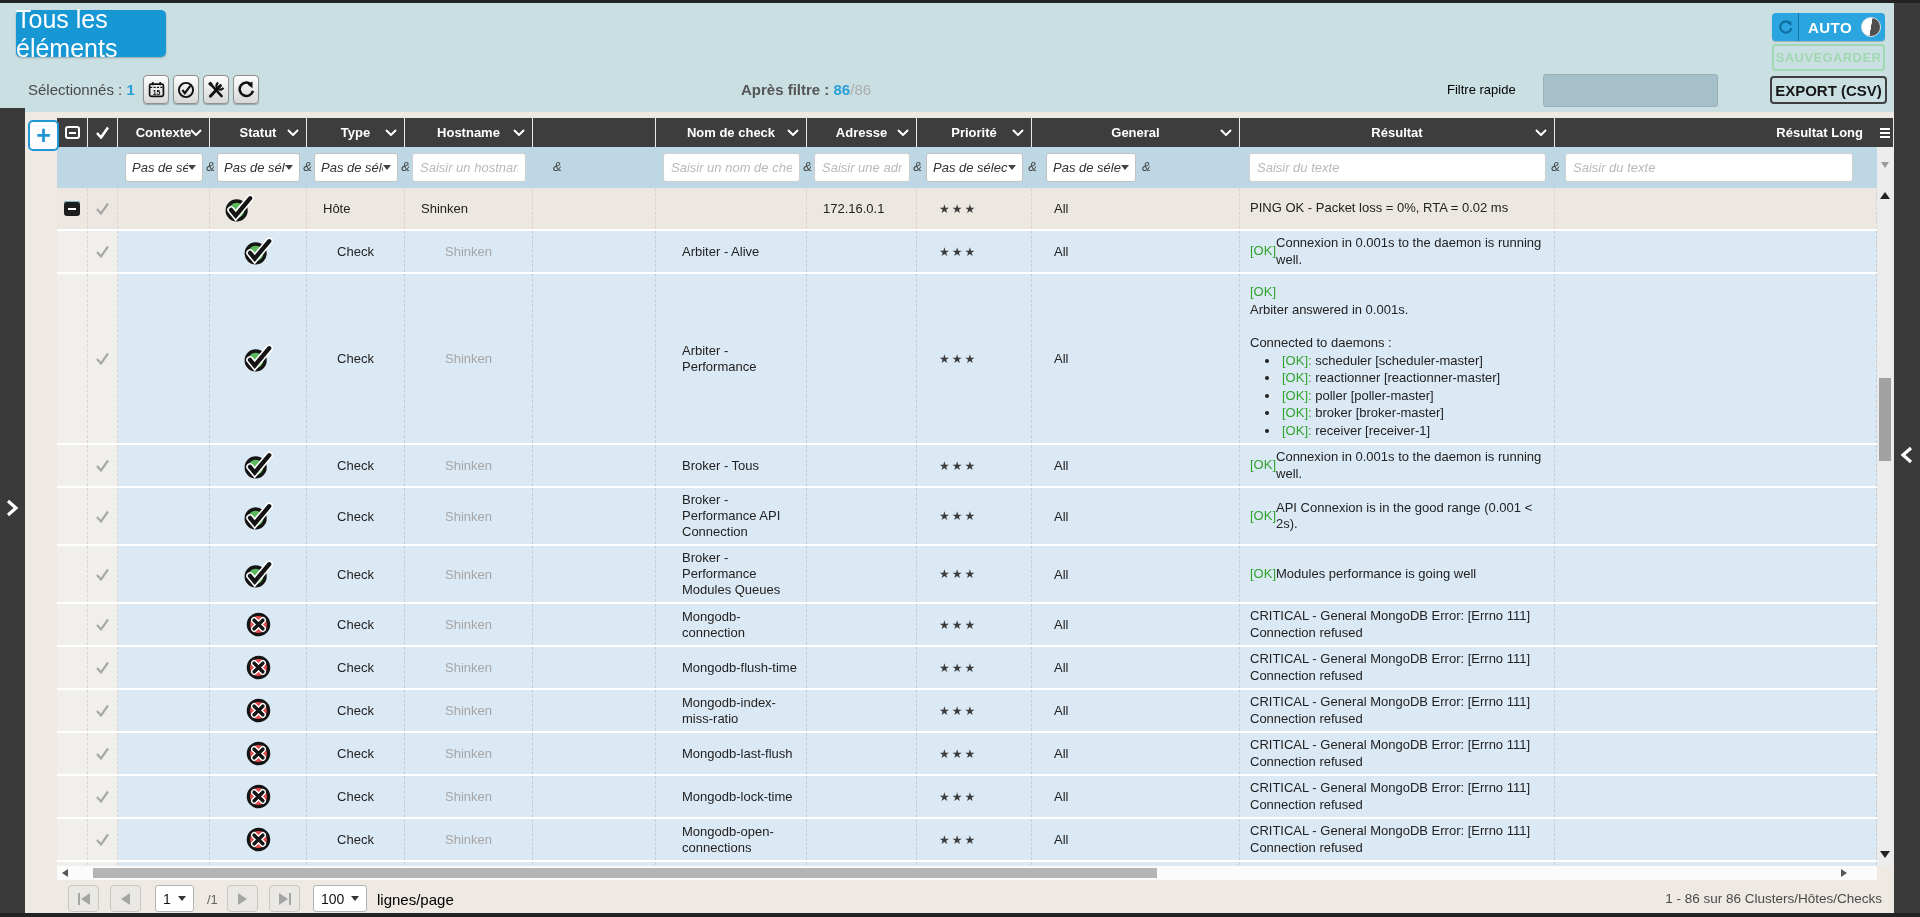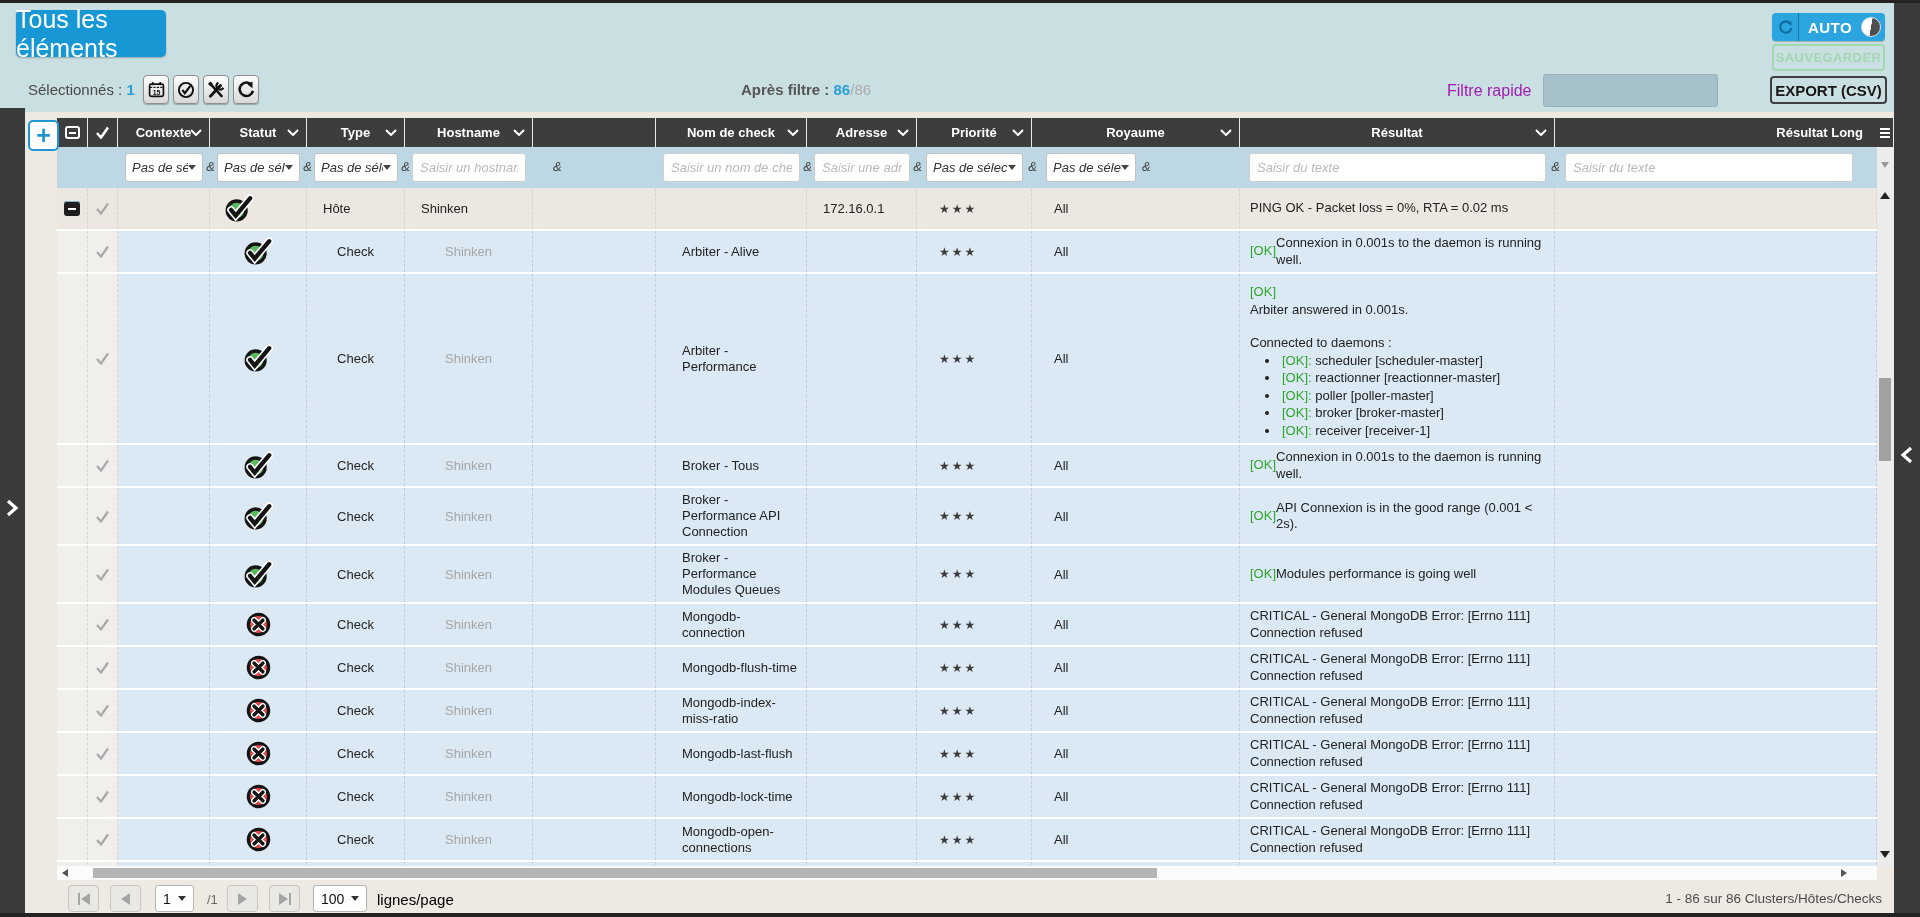--- a/index.html
+++ b/index.html
@@ -19,21 +19,21 @@
              font-size:25px; display:flex; align-items:center; justify-content:center; border-radius:5px;
              box-shadow:0 1px 2px rgba(0,0,0,.25); cursor:pointer; }
   .sel-wrap { position:absolute; left:28px; top:81px; font-size:15px; color:#4a4a4a; }
   .sel-wrap b { color:#2a9fd8; font-weight:bold; }
   .actions { position:absolute; left:143px; top:75px; display:flex; gap:4px; }
   .act-btn { width:26px; height:29px; border:1px solid #8f8f8f; border-radius:4px;
              background:linear-gradient(#fdfdfd,#d8d8d8); display:flex; align-items:center; justify-content:center;
              box-shadow:0 1px 1px rgba(0,0,0,.25); cursor:pointer; }
   .after-wrap { position:absolute; left:741px; top:81px; font-size:15px; color:#555; font-weight:bold; }
   .after-wrap .cnt { color:#2a9fd8; } .after-wrap .tot { color:#adadad; font-weight:normal; }
-  .qf-label { position:absolute; left:1447px; top:82px; font-size:16px; color:#a21caf; }
+  .qf-label { position:absolute; left:1447px; top:82px; font-size:13px; color:#000000; }
   .qf-input { position:absolute; left:1543px; top:74px; width:175px; height:33px; background:#a6c0ca;
               border:1px solid #96b1bc; border-radius:3px; outline:none; padding:0 8px; font-size:14px; color:#333; }
   .btn-auto { position:absolute; left:1772px; top:13px; width:113px; height:28px; background:#2aa5df; border-radius:4px;
               display:flex; align-items:center; cursor:pointer; box-shadow:0 1px 1px rgba(0,0,0,.2); }
   .auto-refresh { width:27px; height:100%; display:flex; align-items:center; justify-content:center;
                   border-right:1px solid rgba(0,0,0,.28); }
   .auto-text { flex:1; text-align:center; color:#fff; font-weight:bold; font-size:15px; letter-spacing:.5px; }
   .auto-knob { width:20px; height:20px; border-radius:50%; margin-right:4px;
                background:linear-gradient(100deg,#ffffff 49%,#4f4f4f 51%); border:1px solid #e0e0e0; }
   .btn-save { position:absolute; left:1772px; top:44px; width:113px; height:27px; border:2px solid #a2d8b1;
@@ -271,21 +271,21 @@
               <path d="M1 1 L6 6 L11 1" fill="none" stroke="#fff" stroke-width="2"></path>
             </svg>
         </div>
         <div class="hcell w-prio">
           <span>Priorité</span>
           <svg class="hchev" width="12" height="7" viewBox="0 0 12 7">
               <path d="M1 1 L6 6 L11 1" fill="none" stroke="#fff" stroke-width="2"></path>
             </svg>
         </div>
         <div class="hcell w-realm">
-          <span>Royaume</span>
+          <span>General</span>
           <svg class="hchev" width="12" height="7" viewBox="0 0 12 7">
               <path d="M1 1 L6 6 L11 1" fill="none" stroke="#fff" stroke-width="2"></path>
             </svg>
         </div>
         <div class="hcell w-res">
           <span>Résultat</span>
           <svg class="hchev" width="12" height="7" viewBox="0 0 12 7">
               <path d="M1 1 L6 6 L11 1" fill="none" stroke="#fff" stroke-width="2"></path>
             </svg>
         </div>

